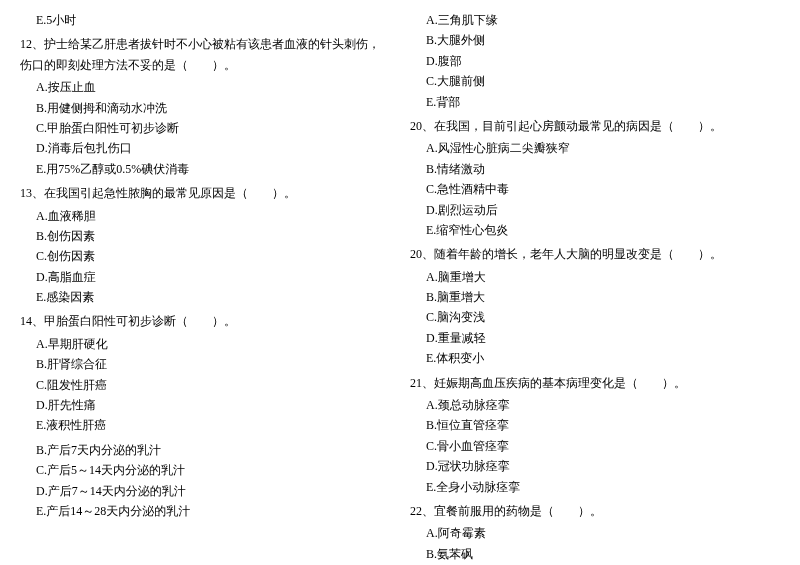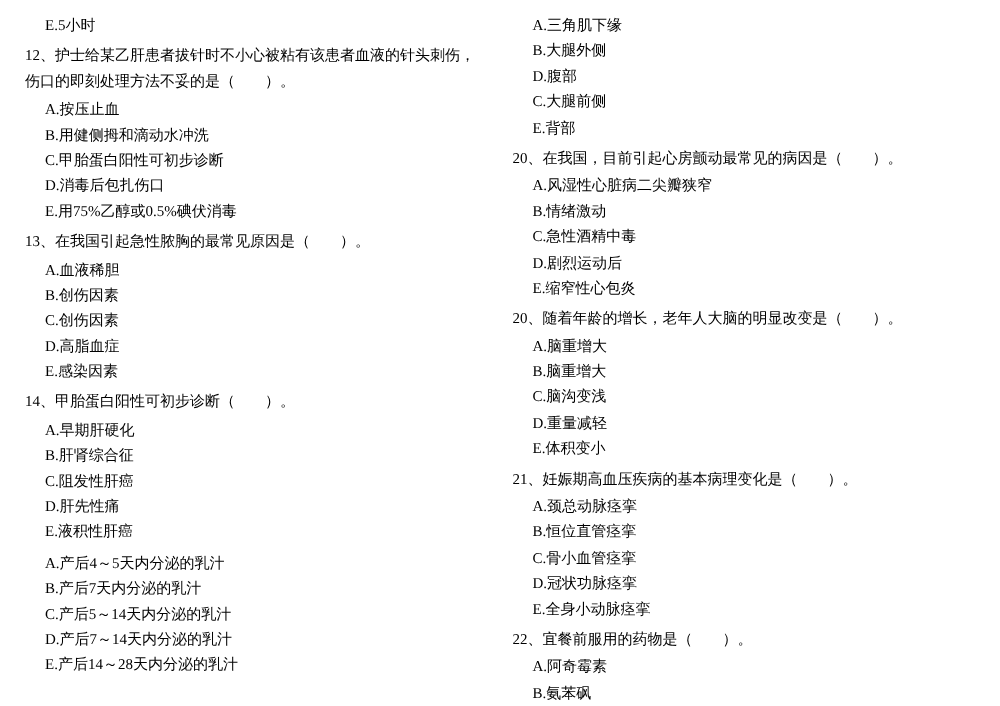--- a/index.html
+++ b/index.html
@@ -62,21 +62,20 @@
       </div>
       <div class="question-block">
         <div class="question-title">14、甲胎蛋白阳性可初步诊断（　　）。</div>
         <span class="option">A.早期肝硬化</span>
         <span class="option">B.肝肾综合征</span>
         <span class="option">C.阻发性肝癌</span>
         <span class="option">D.肝先性痛</span>
         <span class="option">E.液积性肝癌</span>
       </div>
       <div class="question-block">
-        <span class="option">A.产后4～5天内分泌的乳汁</span>
         <span class="option">B.产后7天内分泌的乳汁</span>
         <span class="option">C.产后5～14天内分泌的乳汁</span>
         <span class="option">D.产后7～14天内分泌的乳汁</span>
         <span class="option">E.产后14～28天内分泌的乳汁</span>
       </div>
     </div>
   <div class="column" id="right-col">
   <div class="question-block">
         <span class="option">A.三角肌下缘</span>
         <span class="option">B.大腿外侧</span>

